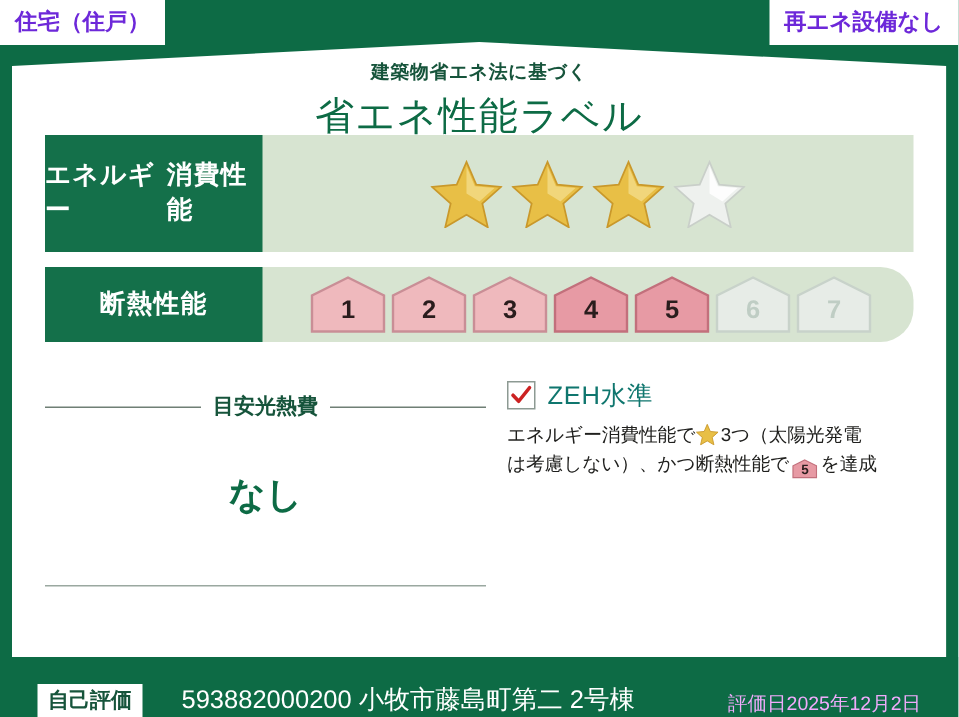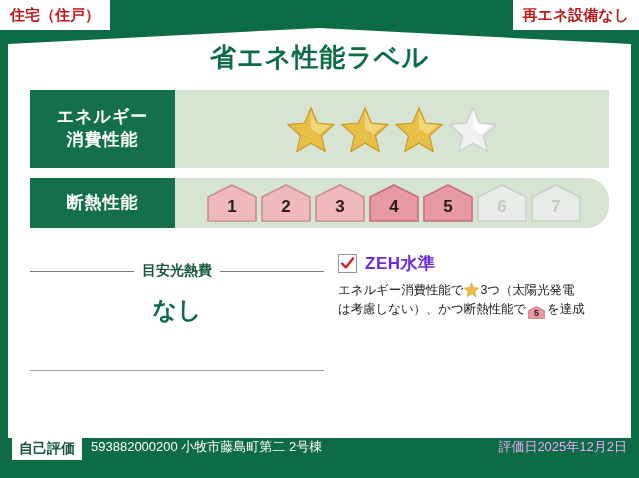--- a/index.html
+++ b/index.html
@@ -14,21 +14,21 @@
     width:639px;height:478px;
     background:#0d6b45;
     box-sizing:border-box;
     overflow:hidden;
   }
 
   
   .corner-tag{
     position:absolute;top:0;
     background:#ffffff;
-    color:#b91c1c;
+    color:#6d28d9;
     font-weight:bold;
     font-size:15px;
     line-height:30px;
     height:30px;
     padding:0 10px;
     white-space:nowrap;
     z-index:6;
   }
   .corner-tag.left{left:0;}
   .corner-tag.right{right:0;}
@@ -52,21 +52,21 @@
   }
   .title-sub{
     font-size:12.5px;
     font-weight:bold;
     color:#16543b;
     letter-spacing:.5px;
     margin-bottom:3px;
   }
   .title-main{
     font-size:26px;
-    font-weight:bold;
+    font-weight:normal;
     color:#0d6b45;
     letter-spacing:1px;
   }
 
   
   .card{
     position:absolute;
     left:16px;top:90px;
     width:607px;height:340px;
     background:#ffffff;
@@ -83,21 +83,20 @@
     height:78px;
   }
   .perf-row.second{height:50px;margin-top:10px;border-radius:22px;}
   .perf-key{
     flex:0 0 145px;
     background:#14704a;
     color:#ffffff;
     font-weight:bold;
     font-size:17px;
     display:flex;
-    flex-direction:column;
     align-items:center;
     justify-content:center;
     line-height:1.35;
     letter-spacing:1px;
   }
   .perf-val{
     flex:1;
     display:flex;
     align-items:center;
     justify-content:center;
@@ -146,40 +145,40 @@
   }
   .legend-line::before,
   .legend-line::after{
     content:"";flex:1;height:1px;background:#6f7f75;
   }
   .cost-value{
     text-align:center;
     color:#0d6b45;
     font-weight:bold;
     font-size:24px;
-    margin-top:14px;
+    margin-top:34px;
   }
   .cost-rule{
     height:1px;background:#9aa8a0;
     margin-top:44px;
   }
 
   
   .zeh-head{display:flex;align-items:center;gap:8px;}
   .zeh-check{
     width:19px;height:19px;
     border:1.5px solid #8d9a93;
     background:#fff;
     position:relative;
     box-sizing:border-box;
     flex:0 0 auto;
   }
   .zeh-check svg{position:absolute;left:1px;top:1px;}
   .zeh-title{
-    color:#6d28d9;font-weight:bold;font-size:17px;letter-spacing:.5px;
+    color:#0f766e;font-weight:normal;font-size:17px;letter-spacing:.5px;
   }
   .zeh-desc{
     margin-top:6px;
     font-size:12.5px;
     line-height:1.55;
     color:#20201e;
     letter-spacing:-.1px;
   }
   .inline-star{vertical-align:-3px;margin:0 1px;}
   .inline-house{
@@ -195,57 +194,58 @@
     display:block;text-align:center;
     font-size:9px;line-height:16px;color:#2a1d1d;
   }
 
   
   .footer{
     position:absolute;
     left:0;right:0;bottom:0;
     height:40px;
     background:#0d6b45;
-    display:flex;align-items:flex-start;
-    padding:0 12px;
+    display:flex;align-items:flex-end;
+    padding:0 25px;
     box-sizing:border-box;
     z-index:7;
   }
   .footer-badge{
     background:#ffffff;
     color:#16543b;
     font-weight:bold;
     font-size:14px;
     padding:2px 7px;
     white-space:nowrap;
   }
   .footer-text{
     color:#ffffff;
-    font-size:13px;
-    margin-left:9px;
+    font-size:17px;
+    margin-left:26px;
     white-space:nowrap;
   }
   .footer-date{
     color:#f0abfc;
     font-size:13px;
     margin-left:auto;
     white-space:nowrap;
   }
 </style>
 </head>
 <body>
 
 <div class="label-root">
 
   <div class="peak"></div>
 
   <div class="corner-tag left">住宅（住戸）</div>
   <div class="corner-tag right">再エネ設備なし</div>
 
   <div class="title-wrap">
+    <div class="title-sub">建築物省エネ法に基づく</div>
     <div class="title-main">省エネ性能ラベル</div>
   </div>
 
   <div class="card">
 
     <div class="perf-row">
       <div class="perf-key">
         <span>エネルギー</span>
         <span>消費性能</span>
       </div>

